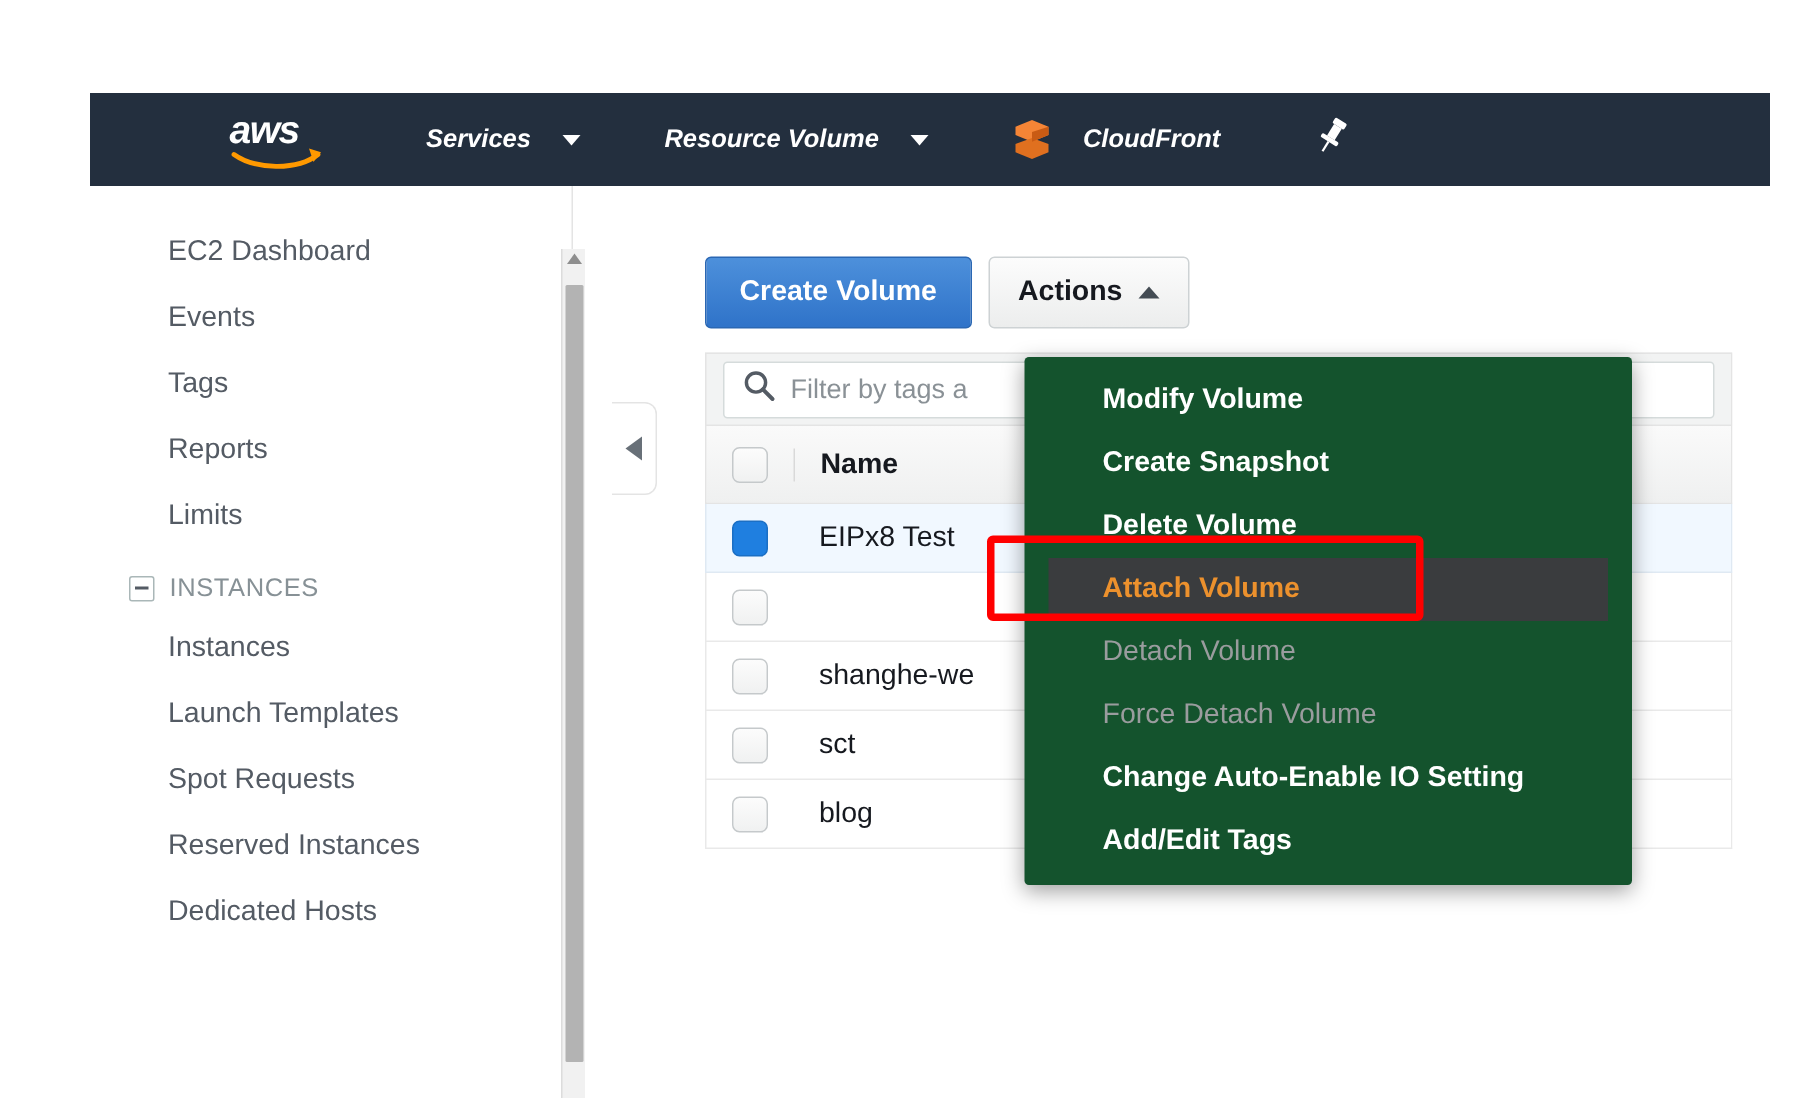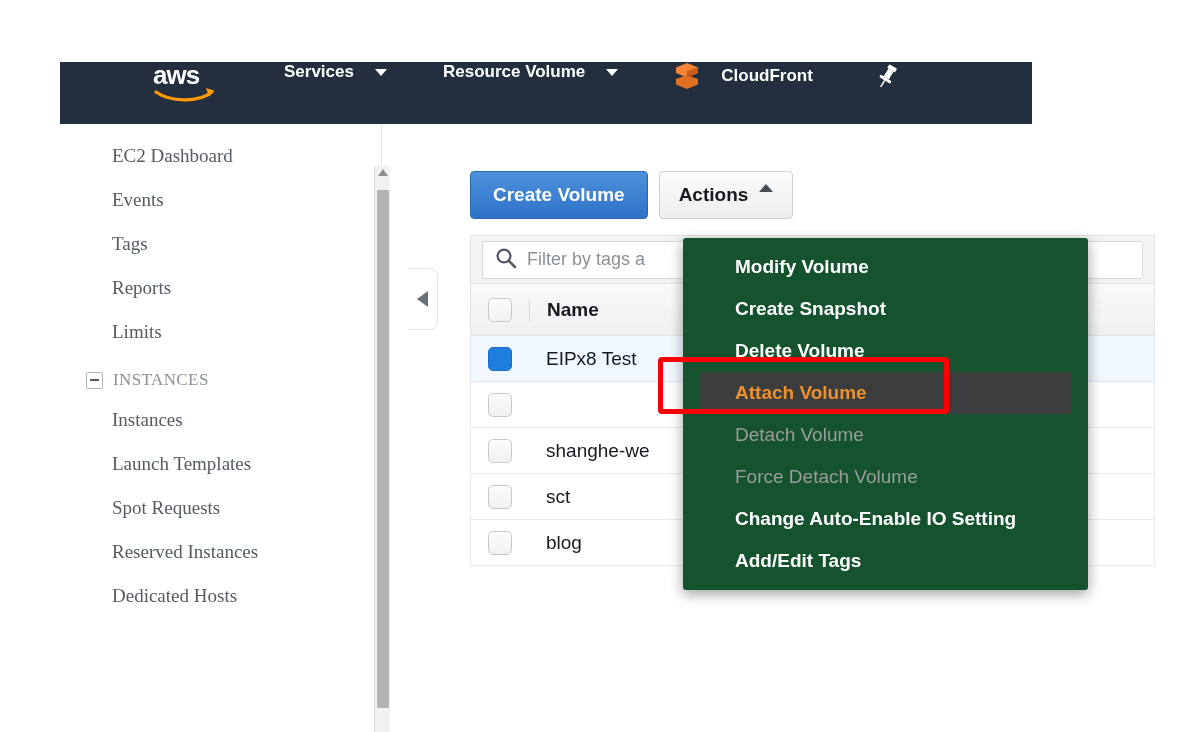--- a/index.html
+++ b/index.html
@@ -6,23 +6,23 @@
   html, body {
     width: 1200px; height: 732px;
     background: #ffffff;
     font-family: "Liberation Sans", sans-serif;
     overflow: hidden;
   }
   #root { position: relative; width: 1200px; height: 732px; background: #fff; }
 
   
   .navbar {
-    position: absolute; left: 60px; top: 62px; width: 972px; height: 62px;
+    position: absolute; left: 60px; top: 62px; width: 1120px; height: 62px;
     background: #232f3e;
-    display: flex; align-items: flex-start;
+    display: flex; align-items: center; font-style: italic;
   }
   .aws-logo { position: relative; width: 78px; height: 40px; margin-left: 90px; }
   .aws-logo .aws-text {
     font-family: "Liberation Sans", sans-serif;
     font-size: 26px; font-weight: 700; color: #ffffff;
     letter-spacing: -1px; line-height: 26px;
     position: absolute; top: 0px; left: 3px;
   }
   .aws-logo .swoosh {
     position: absolute; left: 4px; top: 24px; width: 66px; height: 16px;
@@ -38,22 +38,21 @@
     border-left: 6px solid transparent; border-right: 6px solid transparent;
     border-top: 7px solid #ffffff;
   }
   .cf-icon { width: 26px; height: 28px; display: inline-block; }
   .pin-wrap { margin-left: 60px; display: flex; align-items: center; }
 
   
   .sidebar {
     position: absolute; left: 60px; top: 124px; width: 322px; height: 608px;
     background: #ffffff; border-right: 1px solid #e4e4e4;
-    padding-top: 10px;
-    font-family: Liberation Serif, serif;
+    padding-top: 22px;
   }
   .side-link {
     font-size: 19px; color: #545b64; line-height: 26px;
     padding: 9px 0 9px 52px; cursor: pointer; white-space: nowrap;
   }
   .side-group {
     display: flex; align-items: center; gap: 10px;
     padding: 16px 0 8px 26px;
   }
   .group-toggle {
@@ -104,21 +103,21 @@
     background: linear-gradient(#4d90db, #2f73c9);
     border: 1px solid #2a67b3; border-radius: 4px;
     color: #ffffff; font-size: 19px; font-weight: 700;
     padding: 12px 22px; cursor: pointer; white-space: nowrap; margin-left: 13px;
   }
   .btn-default {
     background: linear-gradient(#fcfcfc, #eceded);
     border: 1px solid #cdd2d4; border-radius: 4px;
     color: #16191f; font-size: 19px; font-weight: 700;
     padding: 12px 19px; cursor: pointer;
-    display: flex; gap: 11px; white-space: nowrap;
+    display: flex; align-items: center; gap: 11px; white-space: nowrap;
   }
   .caret-up-dark {
     width: 0; height: 0;
     border-left: 7px solid transparent; border-right: 7px solid transparent;
     border-bottom: 8px solid #444c54;
   }
 
   
   .filterbar {
     position: absolute; left: 30px; top: 111px; width: 685px; height: 49px;

